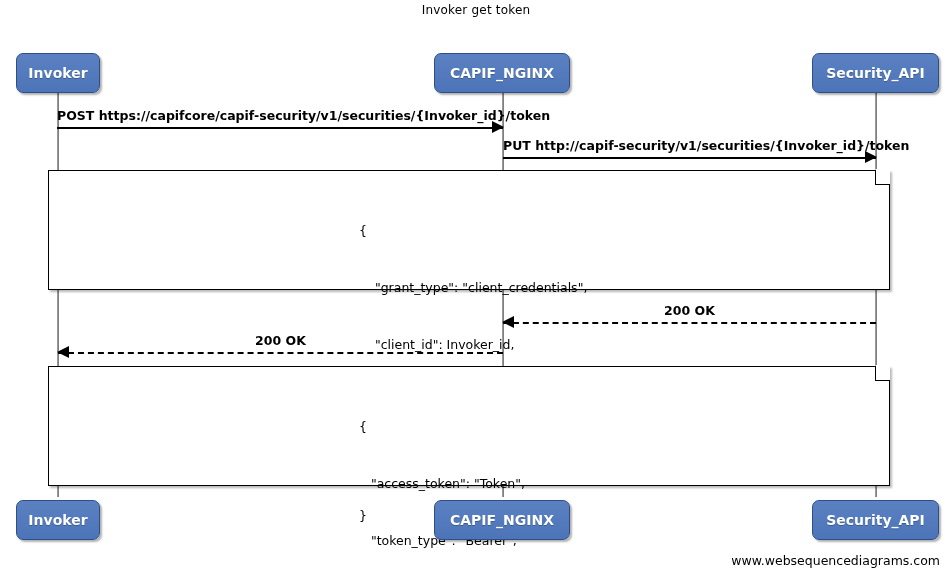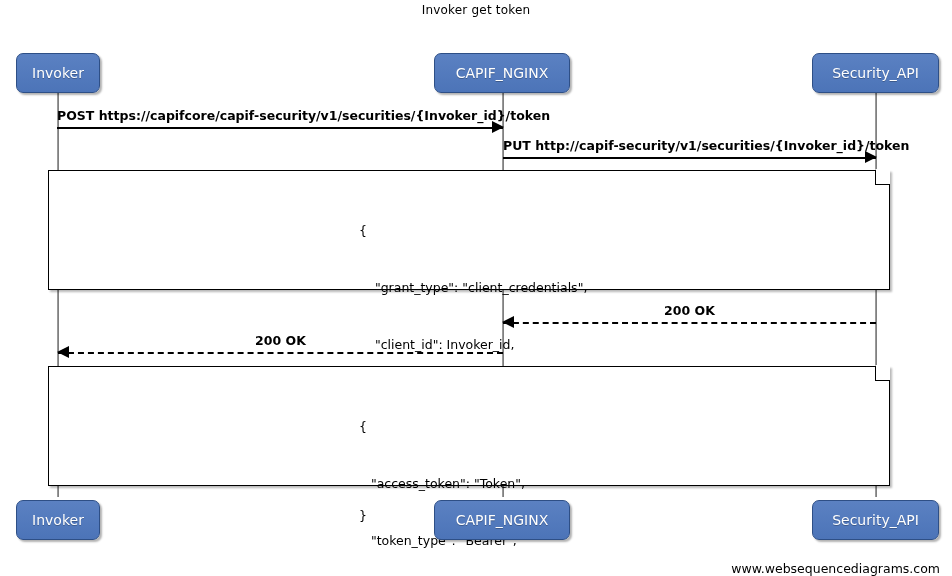--- a/index.html
+++ b/index.html
@@ -40,21 +40,21 @@
   
   .participant {
     position: absolute;
     box-sizing: border-box;
     background: #5a7fc0;
     background: linear-gradient(180deg, #5b81c2 0%, #4c74b8 100%);
     border: 1px solid #2e4f86;
     border-radius: 7px;
     color: #ffffff;
     font-size: 14px;
-    font-weight: normal;
+    font-weight: bold;
     display: flex;
     align-items: center;
     justify-content: center;
     box-shadow: 2px 2px 2px rgba(0,0,0,0.30);
     text-shadow: 0 1px 0 rgba(0,0,0,0.25);
     white-space: nowrap;
   }
 
   
   .msg {
@@ -139,21 +139,21 @@
   }
   .note-line {
     display: block;
     white-space: pre;
   }
 
   
   .footer {
     position: absolute;
     right: 12px;
-    bottom: 0;
+    bottom: 8px;
     font-size: 12.5px;
     color: #000000;
   }
 </style>
 </head>
 <body>
 
 <div id="canvas">
 
   <div class="diagram-title">Invoker get token</div>

